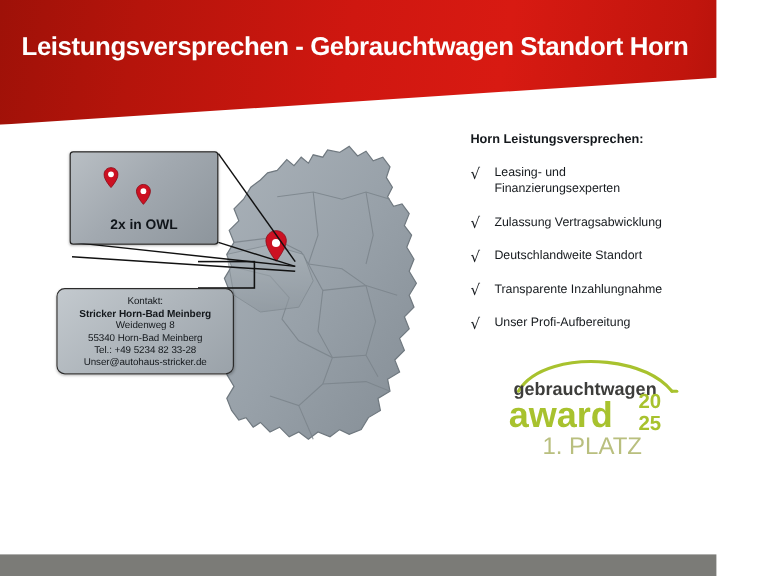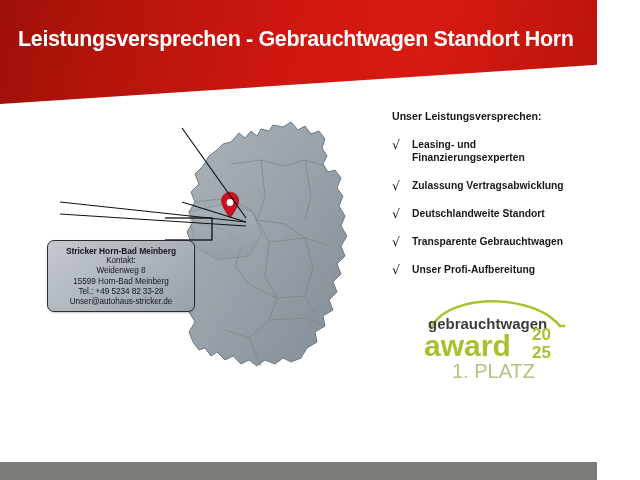--- a/index.html
+++ b/index.html
@@ -58,21 +58,21 @@
   .addr-line.strong{font-weight:bold;font-size:8.4px;}
 
   
   .promise{position:absolute;left:392px;top:110px;width:244px;}
   .promise-title{font-size:10.6px;font-weight:bold;color:#15191d;margin-bottom:16px;}
   .promise-item{display:flex;align-items:flex-start;margin-bottom:14.5px;}
   .check{
     width:20px;flex:0 0 20px;font-size:12.5px;color:#15191d;line-height:13px;
     font-family:"DejaVu Sans", sans-serif;
   }
-  .promise-text{font-size:10.3px;font-weight:bold;color:#15191d;line-height:13.4px;}
+  .promise-text{font-size:10.3px;font-weight:normal;color:#15191d;line-height:13.4px;}
 
   
   .award{position:absolute;left:414px;top:296px;width:160px;height:88px;}
   .award-svg{position:absolute;left:0;top:0;}
 
   
   .footer{position:absolute;left:0;top:404px;width:640px;height:58px;}
 
   
   .bottom-bar{position:absolute;left:0;top:462px;width:640px;height:18px;background:#7b7b77;}
@@ -140,48 +140,59 @@
 
   <svg class="lines-svg" width="270" height="210" viewBox="0 0 270 210">
     <g stroke="#111111" stroke-width="1.2" fill="none">
       <line x1="142" y1="18" x2="206" y2="108"></line>
       <line x1="142" y1="92" x2="206" y2="112"></line>
       <line x1="20" y1="92" x2="206" y2="112"></line>
       <line x1="20" y1="104" x2="206" y2="116"></line>
     </g>
   </svg>
 
+  <div class="inset">
+    <svg class="pin" style="left:27px;top:12px;" viewBox="0 0 13 18">
+      <path d="M6.5,0.7 C9.8,0.7 12.3,3.2 12.3,6.4 C12.3,11 6.5,17.3 6.5,17.3 C6.5,17.3 0.7,11 0.7,6.4 C0.7,3.2 3.2,0.7 6.5,0.7 Z" fill="#cc1122" stroke="#8d0a16" stroke-width="0.7"></path>
+      <circle cx="6.5" cy="6.3" r="2.4" fill="#ffffff"></circle>
+    </svg>
+    <svg class="pin" style="left:54px;top:26px;" viewBox="0 0 13 18">
+      <path d="M6.5,0.7 C9.8,0.7 12.3,3.2 12.3,6.4 C12.3,11 6.5,17.3 6.5,17.3 C6.5,17.3 0.7,11 0.7,6.4 C0.7,3.2 3.2,0.7 6.5,0.7 Z" fill="#cc1122" stroke="#8d0a16" stroke-width="0.7"></path>
+      <circle cx="6.5" cy="6.3" r="2.4" fill="#ffffff"></circle>
+    </svg>
+    <div class="inset-label">2x in OWL</div>
+  </div>
 
   <div class="addr-box">
+    <div class="addr-line">Kontakt:</div>
     <div class="addr-line strong">Stricker Horn-Bad Meinberg</div>
-    <div class="addr-line">Kontakt:</div>
     <div class="addr-line">Weidenweg 8</div>
-    <div class="addr-line">15599 Horn-Bad Meinberg</div>
+    <div class="addr-line">55340 Horn-Bad Meinberg</div>
     <div class="addr-line">Tel.: +49 5234 82 33-28</div>
     <div class="addr-line">Unser@autohaus-stricker.de</div>
   </div>
 
   <div class="promise">
-    <div class="promise-title">Unser Leistungsversprechen:</div>
+    <div class="promise-title">Horn Leistungsversprechen:</div>
 
     <div class="promise-item">
       <div class="check">√</div>
       <div class="promise-text">Leasing- und<br>Finanzierungsexperten</div>
     </div>
     <div class="promise-item">
       <div class="check">√</div>
       <div class="promise-text">Zulassung Vertragsabwicklung</div>
     </div>
     <div class="promise-item">
       <div class="check">√</div>
       <div class="promise-text">Deutschlandweite Standort</div>
     </div>
     <div class="promise-item">
       <div class="check">√</div>
-      <div class="promise-text">Transparente Gebrauchtwagen</div>
+      <div class="promise-text">Transparente Inzahlungnahme</div>
     </div>
     <div class="promise-item">
       <div class="check">√</div>
       <div class="promise-text">Unser Profi-Aufbereitung</div>
     </div>
   </div>
 
   <div class="award">
     <svg class="award-svg" width="160" height="88" viewBox="0 0 160 88">
 

